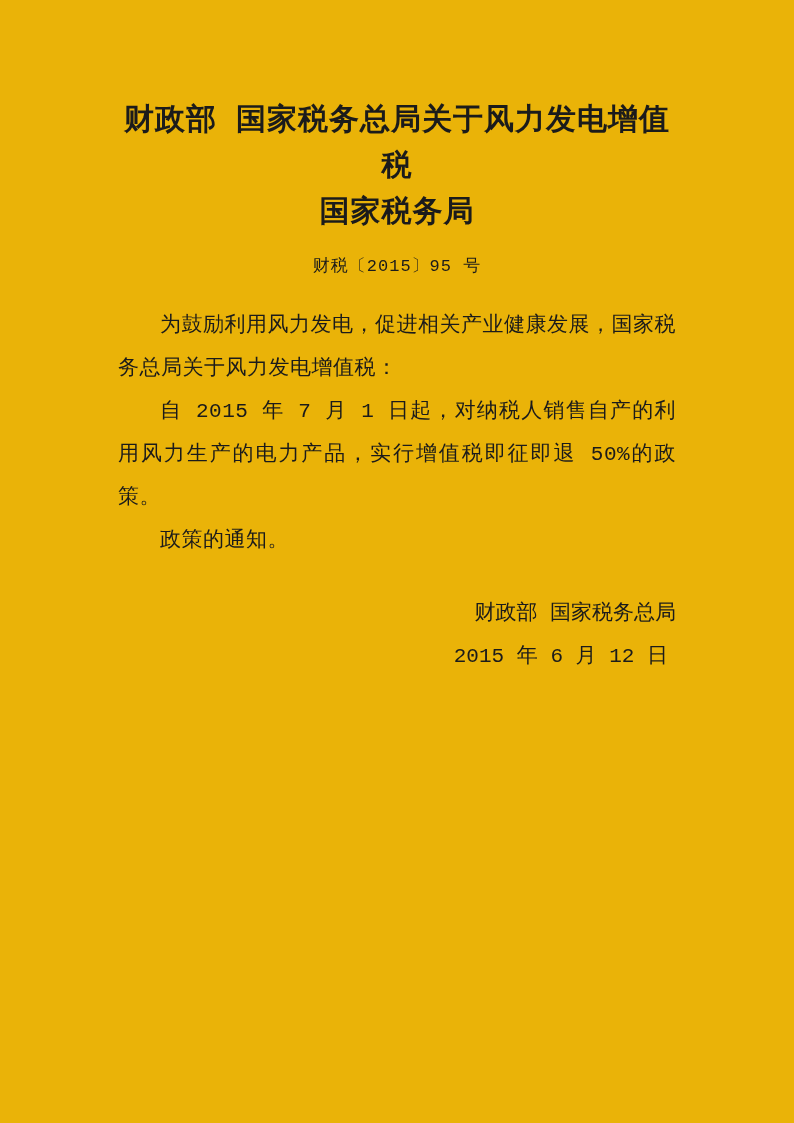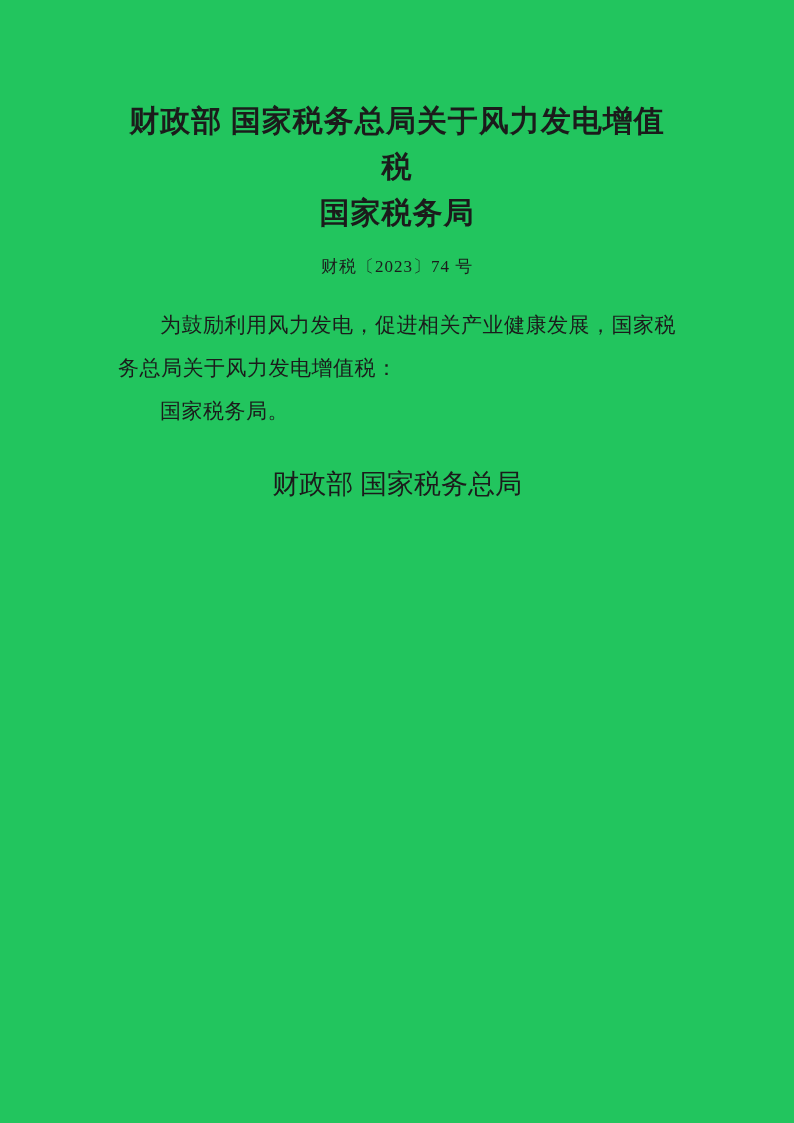--- a/index.html
+++ b/index.html
@@ -5,23 +5,23 @@
   html, body {
     margin: 0;
     padding: 0;
     background: #ffffff;
   }
   .page {
     position: relative;
     width: 794px;
     height: 1123px;
     margin: 0 auto;
-    background: #22c55e;
+    background: #eab308;
     color: #1b1b1b;
-    font-family: Liberation Serif, serif;
+    font-family: Liberation Mono, monospace;
     overflow: hidden;
     box-sizing: border-box;
   }
   .content {
     padding: 98px 118px 0 118px;
     box-sizing: border-box;
   }
   .doc-title {
     font-size: 30px;
     font-weight: bold;
@@ -44,44 +44,46 @@
     letter-spacing: 0.5px;
   }
   .doc-body p {
     margin: 0;
   }
   .doc-body p.indent {
     text-indent: 2em;
   }
   .sig-block {
     margin-top: 30px;
-    font-size: 27px;
+    font-size: 21px;
     line-height: 43px;
-    text-align: center;
+    text-align: right;
   }
   .sig-date {
     padding-right: 8px;
   }
 </style>
 </head>
 <body>
 
 <div class="page">
   <div class="content">
 
     <div class="doc-title">
       <div>财政部 国家税务总局关于风力发电增值税</div>
       <div>国家税务局</div>
     </div>
 
-    <div class="doc-number">财税〔2023〕74 号</div>
+    <div class="doc-number">财税〔2015〕95 号</div>
 
     <div class="doc-body">
       <p class="indent">为鼓励利用风力发电，促进相关产业健康发展，国家税务总局关于风力发电增值税：</p>
-      <p class="indent">国家税务局。</p>
+      <p class="indent">自 2015 年 7 月 1 日起，对纳税人销售自产的利用风力生产的电力产品，实行增值税即征即退 50%的政策。</p>
+      <p class="indent">政策的通知。</p>
     </div>
 
     <div class="sig-block">
       <div>财政部 国家税务总局</div>
+      <div class="sig-date">2015 年 6 月 12 日</div>
     </div>
 
   </div>
 </div>
 
 </body></html>

